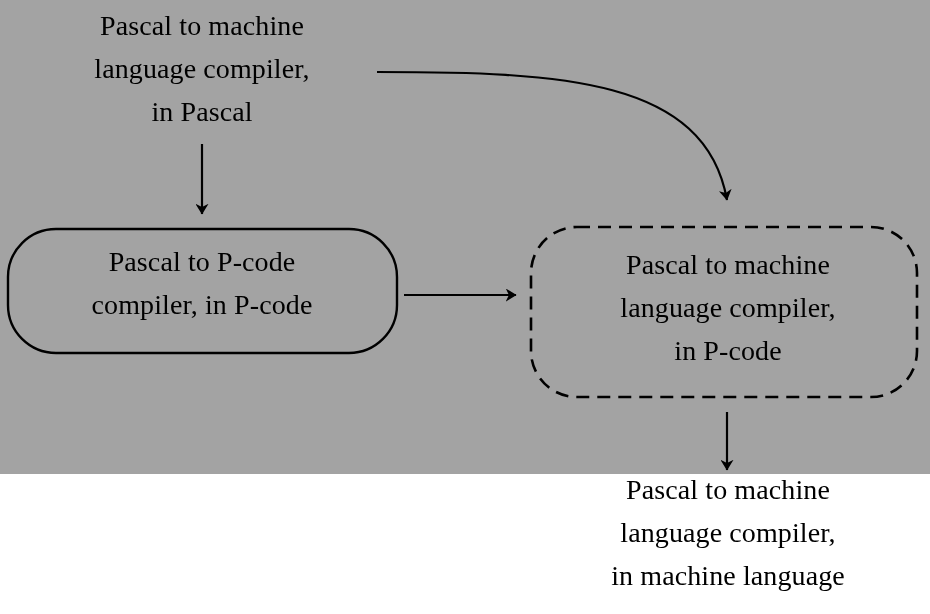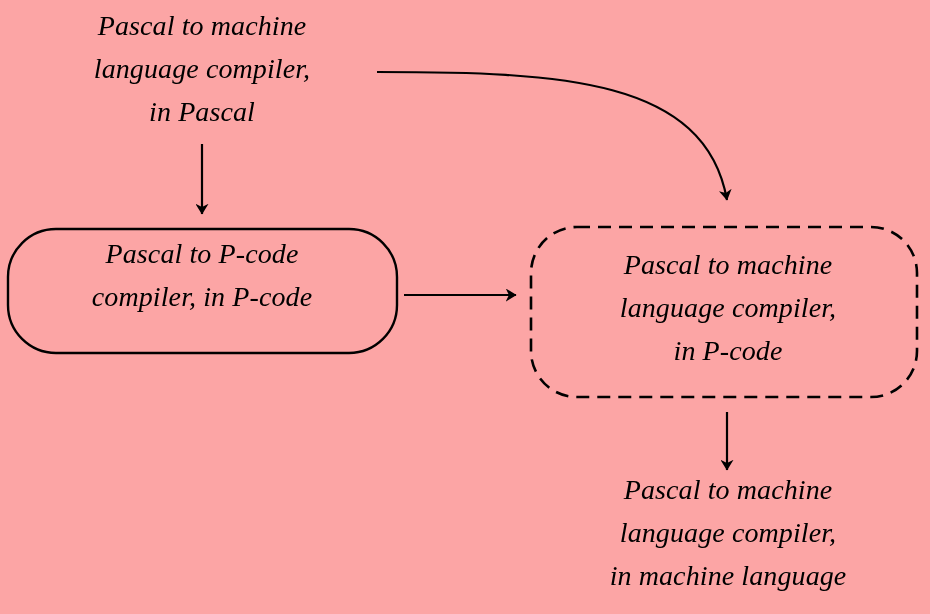--- a/index.html
+++ b/index.html
@@ -9,23 +9,22 @@
   }
   body {
     width: 930px;
     height: 614px;
     overflow: hidden;
     font-family: "Liberation Serif", "DejaVu Serif", serif;
   }
   #diagram-root {
     position: relative;
     width: 930px;
-    height: 614px;
-    background: #fca5a5;
-    font-style: italic;
+    height: 474px;
+    background: #a3a3a3;
   }
   #diagram-svg {
     position: absolute;
     left: 0;
     top: 0;
     width: 930px;
     height: 614px;
   }
   .diagram-text {
     position: absolute;
@@ -37,21 +36,21 @@
     white-space: pre-line;
     letter-spacing: 0.1px;
   }
   #label-source-compiler {
     left: 32px;
     top: 4px;
     width: 340px;
   }
   #label-pcode-compiler {
     left: 27px;
-    top: 232px;
+    top: 240px;
     width: 350px;
   }
   #label-machine-compiler-pcode {
     left: 558px;
     top: 243px;
     width: 340px;
   }
   #label-machine-compiler-machine {
     left: 558px;
     top: 468px;

